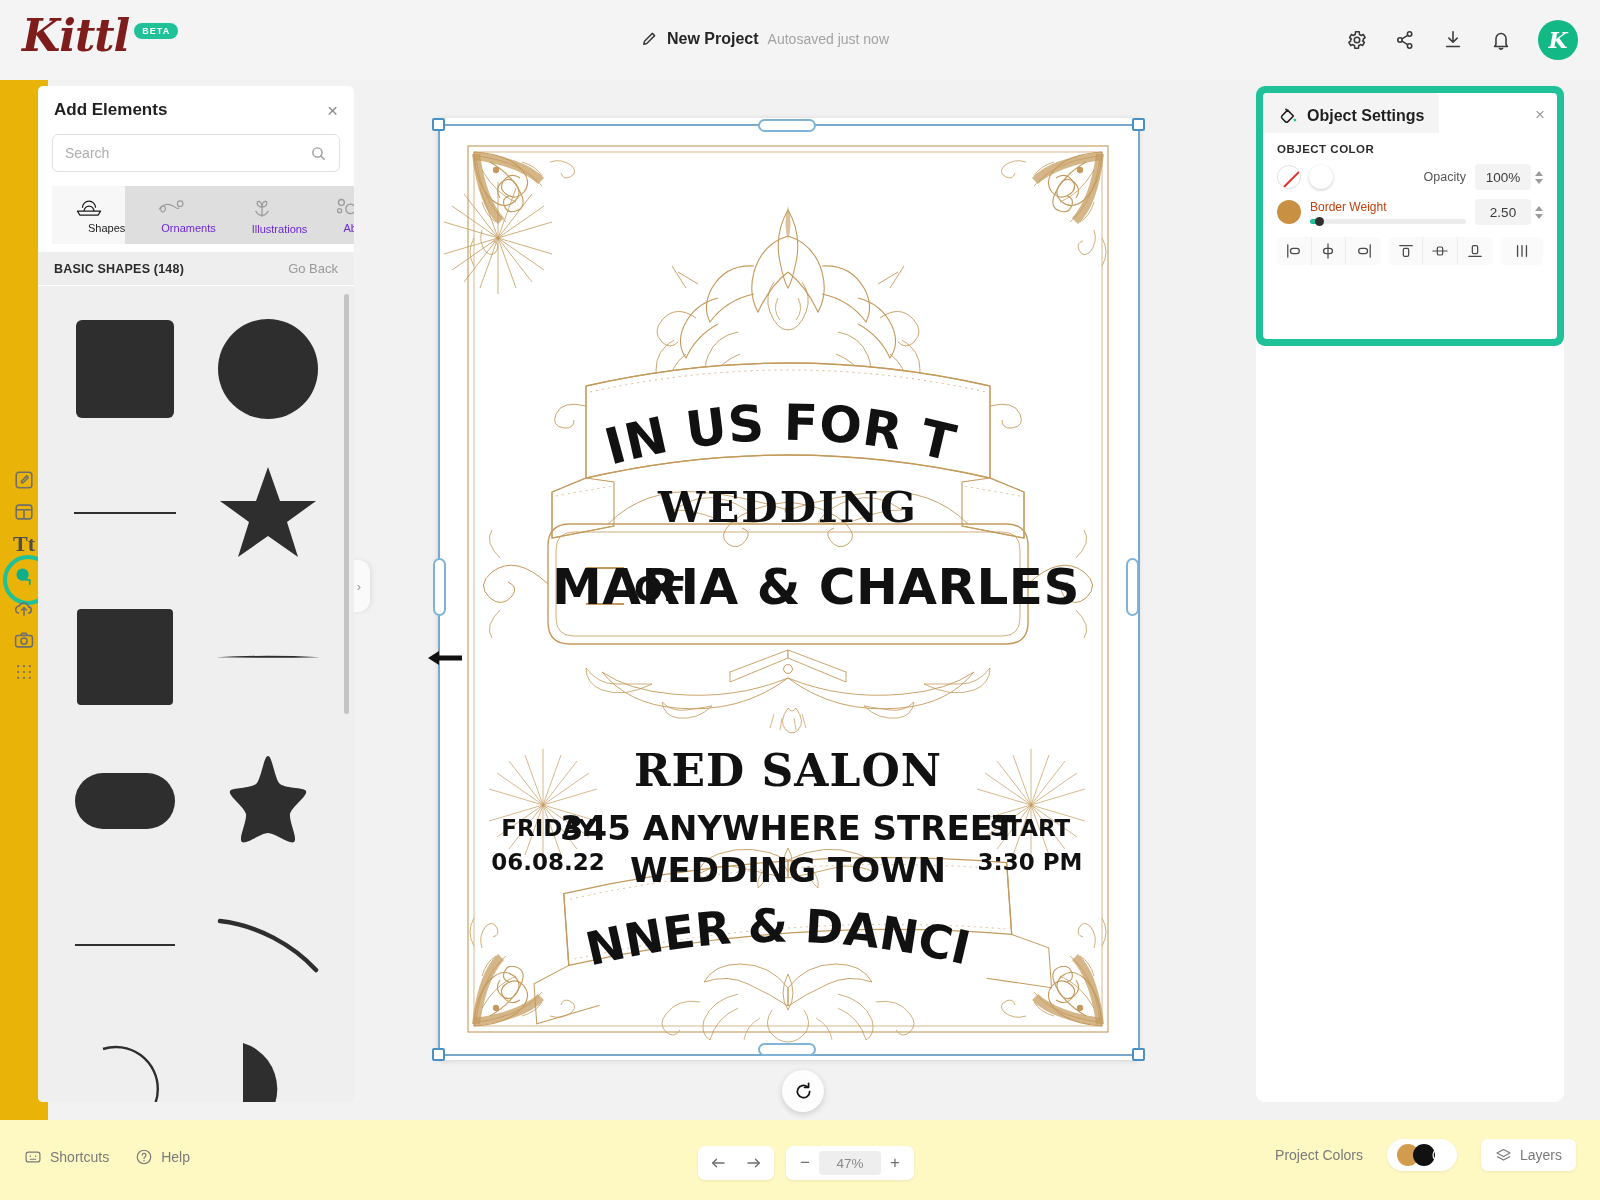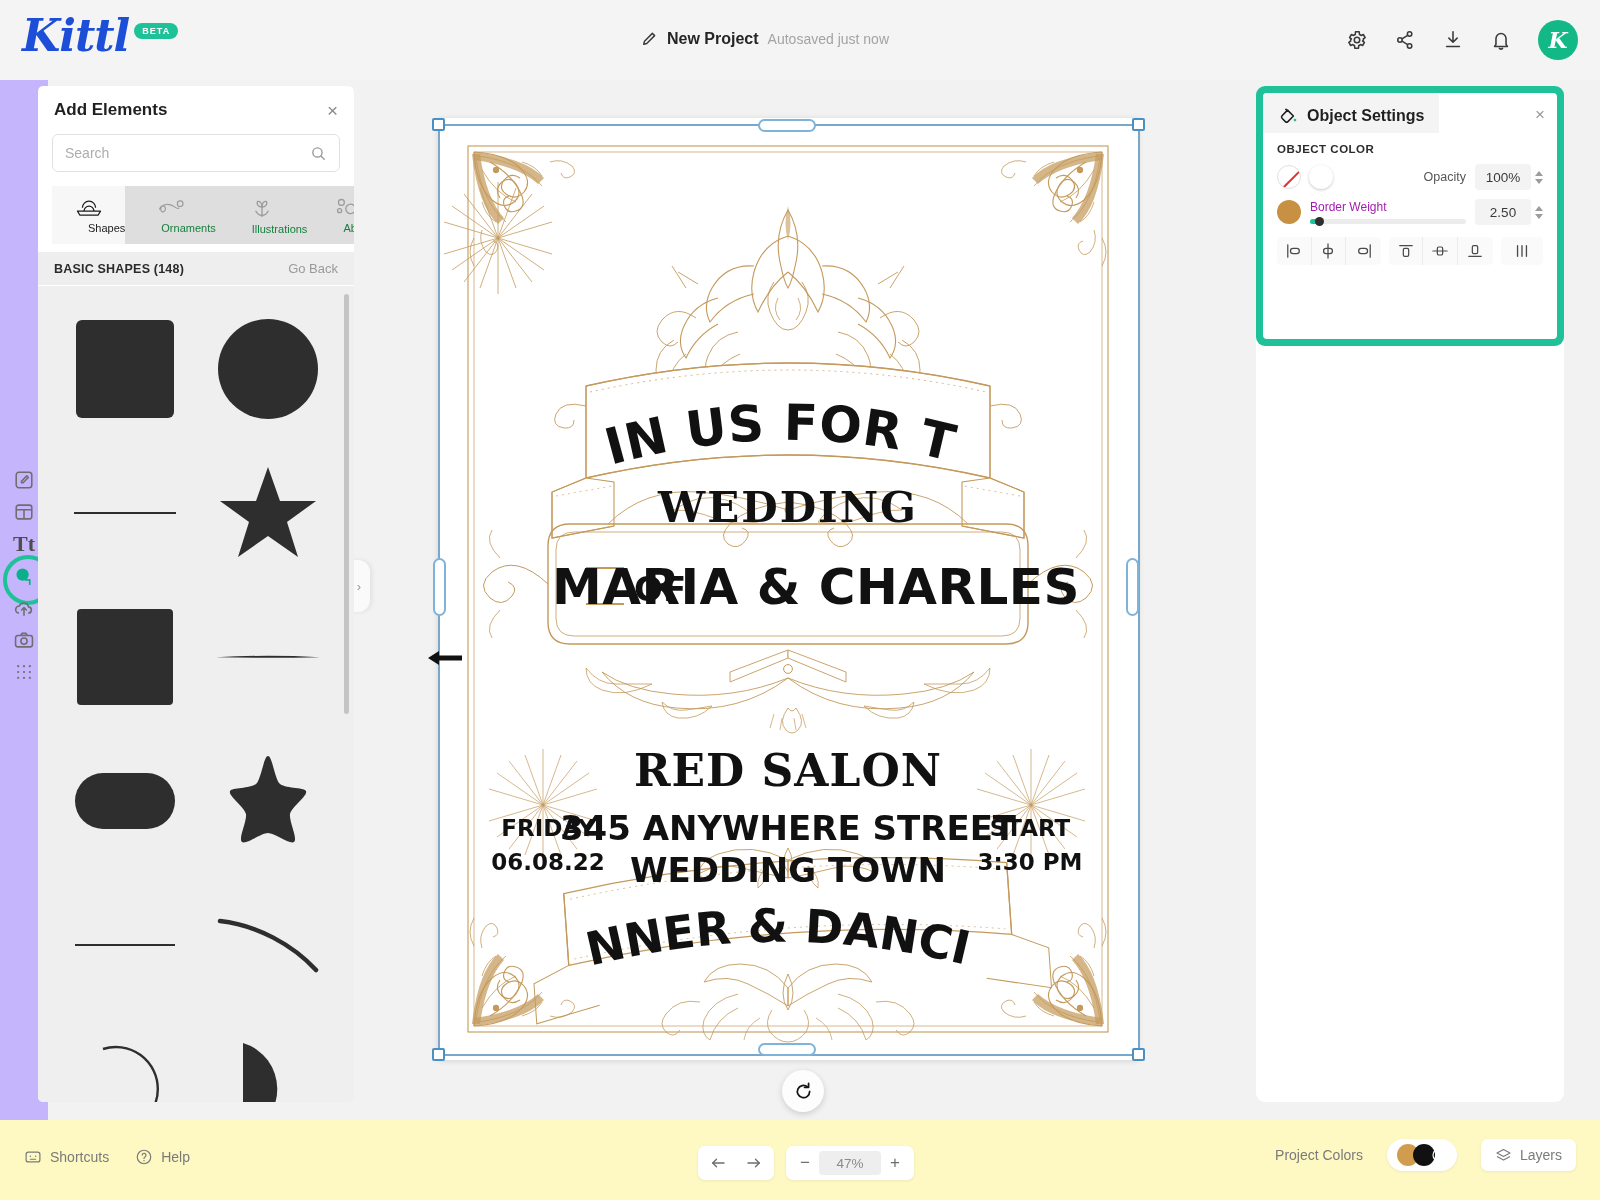--- a/index.html
+++ b/index.html
@@ -13,21 +13,21 @@
 
   
   #topbar {
     position: absolute; left: 0; top: 0; width: 1600px; height: 80px;
     background: #f4f4f4; z-index: 30;
   }
   #logo-wrap { position: absolute; left: 22px; top: 14px; display: flex; align-items: flex-start; }
   #logo-text {
     font-family: "DejaVu Serif", serif;
     font-size: 44px; font-weight: bold; font-style: italic;
-    color: #1d4ed8; letter-spacing: -1px; line-height: 1;
+    color: #7f1d1d; letter-spacing: -1px; line-height: 1;
   }
   #beta-badge {
     margin-left: 5px; margin-top: 9px;
     background: #1ec198; color: #fff;
     font-size: 9px; font-weight: bold; letter-spacing: 1px;
     padding: 3px 8px; border-radius: 9px;
   }
   #proj-center {
     position: absolute; left: 640px; top: 30px;
     display: flex; align-items: center; gap: 9px;
@@ -40,21 +40,21 @@
     width: 40px; height: 40px; border-radius: 50%;
     background: #12b886; color: #fff;
     display: flex; align-items: center; justify-content: center;
     font-family: "DejaVu Serif", serif; font-style: italic; font-weight: bold; font-size: 22px;
     cursor: pointer;
   }
 
   
   #rail {
     position: absolute; left: 0; top: 80px; width: 48px; height: 1040px;
-    background: #c4b5fd; display: flex; flex-direction: column;
+    background: #eab308; display: flex; flex-direction: column;
     align-items: center; padding-top: 385px; gap: 2px; z-index: 20;
   }
   .rail-btn {
     width: 30px; height: 30px; display: flex; align-items: center; justify-content: center;
     color: #6e6e6e; cursor: pointer; position: relative;
   }
   .rail-btn.active { color: #0bb08a; }
   .rail-btn.active::after {
     content: ""; position: absolute; left: -6px; top: -6px;
     width: 42px; height: 42px; border-radius: 50%;
@@ -83,21 +83,21 @@
   }
   #search-input {
     flex: 1; border: none; outline: none; font-size: 14px; color: #444;
     font-family: "Liberation Sans", sans-serif; background: transparent;
   }
   #search-input::placeholder { color: #adadad; }
   #tabs { display: flex; margin: 14px 14px 0 14px; }
   .tab {
     flex: 1; height: 58px; display: flex; flex-direction: column;
     align-items: center; justify-content: center; gap: 4px;
-    background: #dedede; cursor: pointer; color: #15803d;
+    background: #dedede; cursor: pointer; color: #6d28d9;
   }
   .tab.active { background: #f7f7f7; color: #1c1c1c; }
   .tab-label { font-size: 11px; margin-left: 36px; }
   #section-bar {
     display: flex; align-items: center; justify-content: space-between;
     background: #eeeeee; padding: 9px 16px; margin-top: 8px;
   }
   #section-title { font-size: 12.5px; font-weight: bold; color: #2b2b2b; letter-spacing: .2px; }
   #go-back { font-size: 13px; color: #9a9a9a; cursor: pointer; }
   #shape-grid {
@@ -178,21 +178,21 @@
     font-size: 13.5px; color: #3a3a3a; cursor: text;
   }
   .stepper { display: flex; flex-direction: column; margin-left: 4px; gap: 3px; cursor: pointer; }
   .stepper i {
     display: block; width: 0; height: 0;
     border-left: 4px solid transparent; border-right: 4px solid transparent;
   }
   .stepper i.up { border-bottom: 5px solid #9c9c9c; }
   .stepper i.dn { border-top: 5px solid #9c9c9c; }
   #bw-col { flex: 1; margin-left: 9px; margin-right: 9px; }
-  #bw-label { font-size: 12px; color: #a21caf; }
+  #bw-label { font-size: 12px; color: #c2410c; }
   #bw-track {
     height: 5px; background: #ececec; border-radius: 3px; margin-top: 5px; position: relative;
   }
   #bw-fill { position: absolute; left: 0; top: 0; height: 5px; width: 9px; background: #1ec198; border-radius: 3px; }
   #bw-knob {
     position: absolute; left: 5px; top: -2px; width: 9px; height: 9px;
     background: #2f2f2f; border-radius: 50%; cursor: pointer;
   }
   #align-row { display: flex; gap: 8px; margin: 12px 14px 0 14px; }
   .align-group { display: flex; background: #fafafa; border-radius: 5px; overflow: hidden; }

